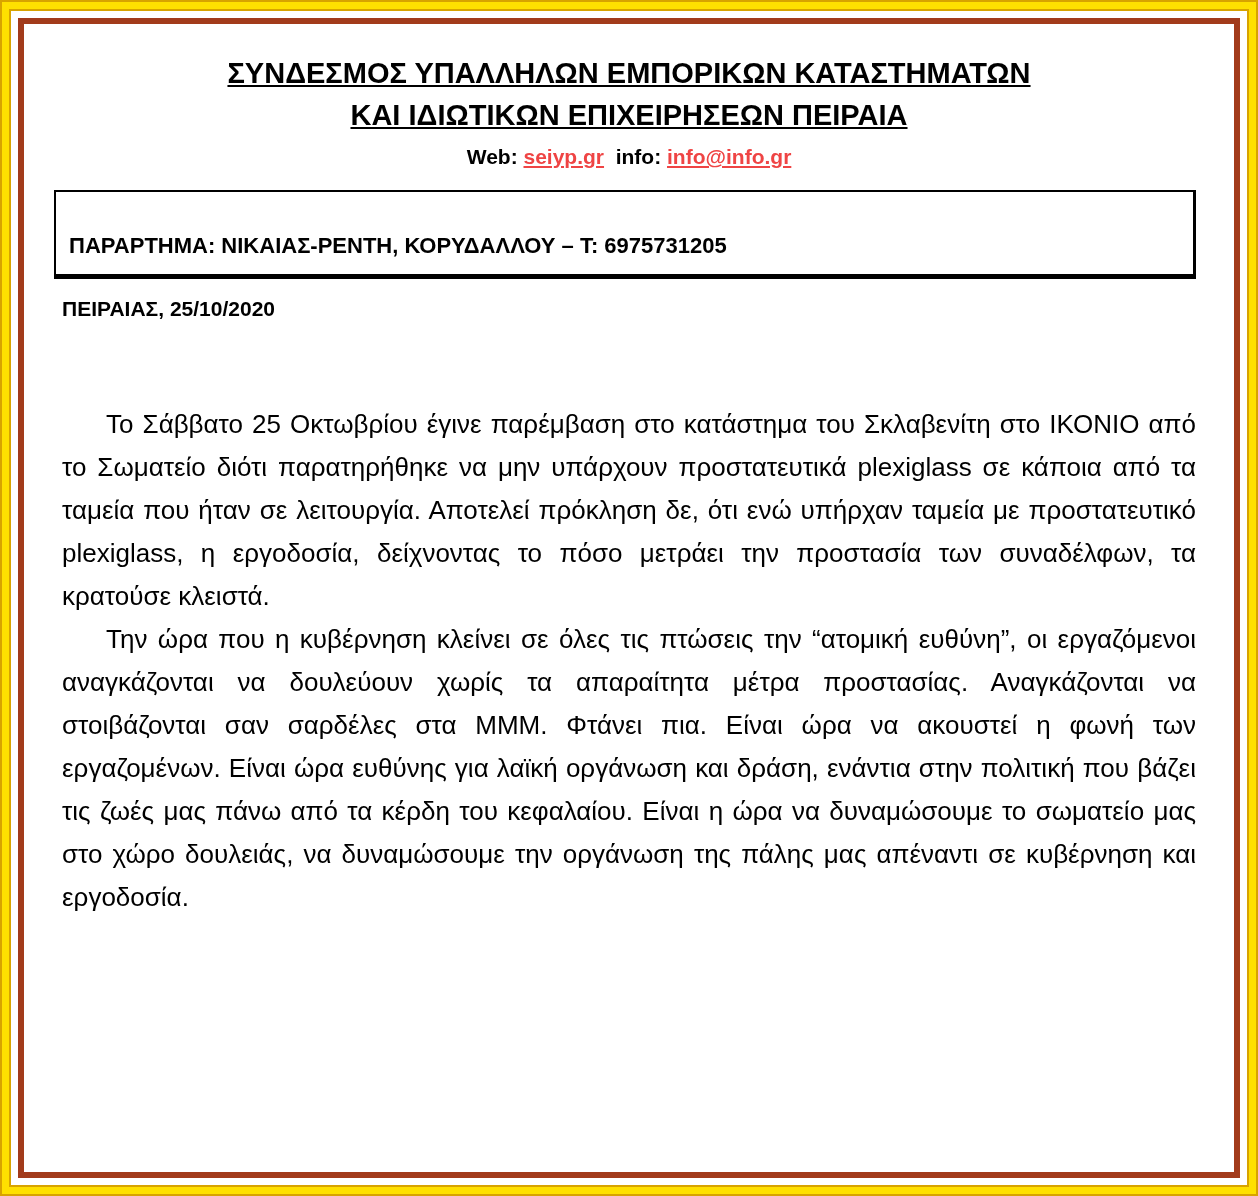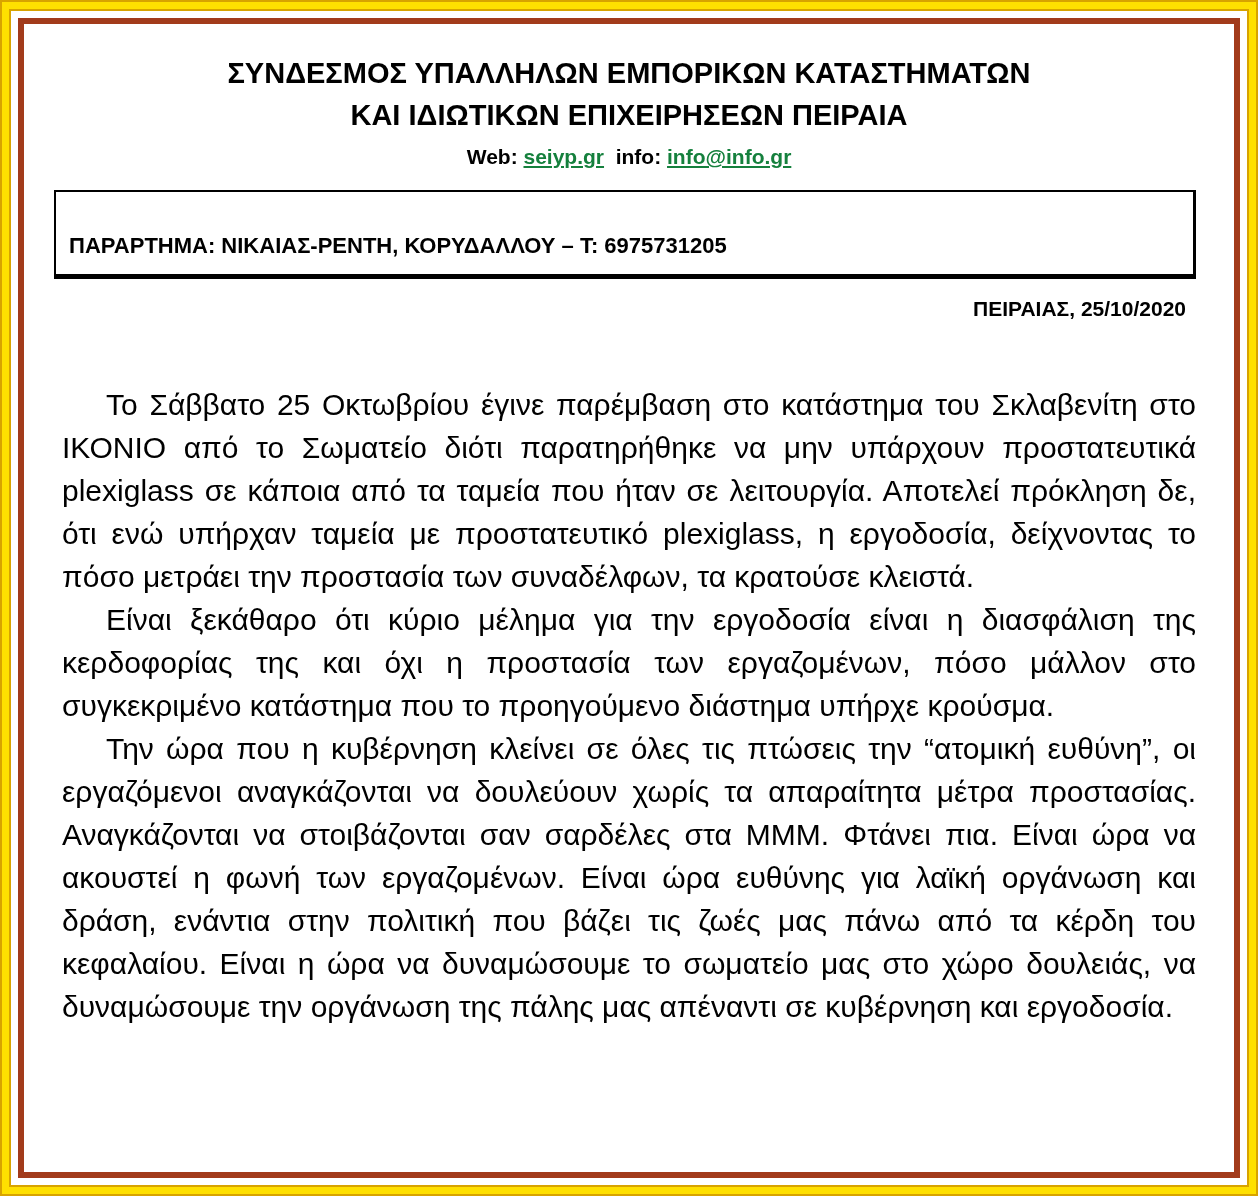--- a/index.html
+++ b/index.html
@@ -42,73 +42,74 @@
     padding: 28px 38px 0 38px;
     overflow: hidden;
   }
   .org-title, .org-subtitle {
     text-align: center;
     font-weight: bold;
     font-size: 29px;
     line-height: 42px;
     margin: 0;
     letter-spacing: 0px;
+    text-decoration: underline;
   }
   .address-line {
     text-align: center;
     font-weight: bold;
     font-size: 23px;
     line-height: 32px;
     margin: 7px 0 0 0;
   }
   .address-line sup { font-size: 14px; }
   .web-line {
     text-align: center;
     font-weight: bold;
     font-size: 21px;
     line-height: 29px;
     margin: 6px 0 0 0;
   }
   .doc-link {
-    color: #15803d;
+    color: #ef4444;
     text-decoration: underline;
     cursor: pointer;
   }
   .branch-box {
     margin: 19px 0 16px -8px;
     border: 2px solid #000;
     border-right-width: 3px;
     border-bottom-width: 5px;
     padding: 41px 14px 15px 13px;
     font-weight: bold;
     font-size: 22px;
     line-height: 26px;
     background: #fff;
   }
   .dateline {
-    text-align: right;
+    text-align: left;
     font-weight: bold;
     font-size: 21px;
     line-height: 28px;
     margin: 15px 10px 0 0;
   }
   .press-heading {
     text-align: center;
     margin: 33px 0 0 0;
     font-size: 28px;
     font-weight: bold;
   }
   .press-heading .underlined {
     display: inline-block;
     border-bottom: 3px solid #000;
     padding: 0 4px 3px 4px;
   }
   .body-text {
-    margin-top: 60px;
-    font-size: 30px;
+    margin-top: 80px;
+    font-size: 26px;
     line-height: 43px;
     text-align: justify;
   }
   .body-text p {
     margin: 0;
     text-indent: 44px;
   }
 </style>
 </head>
 <body>
@@ -129,21 +130,20 @@
 
             <div class="branch-box">
               <span>ΠΑΡΑΡΤΗΜΑ: ΝΙΚΑΙΑΣ-ΡΕΝΤΗ, ΚΟΡΥΔΑΛΛΟΥ – Τ: 6975731205</span>
             </div>
 
             <div class="dateline">ΠΕΙΡΑΙΑΣ, 25/10/2020</div>
 
 
             <div class="body-text">
               <p>Το Σάββατο 25 Οκτωβρίου έγινε παρέμβαση στο κατάστημα του Σκλαβενίτη στο ΙΚΟΝΙΟ από το Σωματείο διότι παρατηρήθηκε να μην υπάρχουν προστατευτικά plexiglass σε κάποια από τα ταμεία που ήταν σε λειτουργία. Αποτελεί πρόκληση δε, ότι ενώ υπήρχαν ταμεία με προστατευτικό plexiglass, η εργοδοσία, δείχνοντας το πόσο μετράει την προστασία των συναδέλφων, τα κρατούσε κλειστά.</p>
-              <p>Είναι ξεκάθαρο ότι κύριο μέλημα για την εργοδοσία είναι η διασφάλιση της κερδοφορίας της και όχι η προστασία των εργαζομένων, πόσο μάλλον στο συγκεκριμένο κατάστημα που το προηγούμενο διάστημα υπήρχε κρούσμα.</p>
               <p>Την ώρα που η κυβέρνηση κλείνει σε όλες τις πτώσεις την “ατομική ευθύνη”, οι εργαζόμενοι αναγκάζονται να δουλεύουν χωρίς τα απαραίτητα μέτρα προστασίας. Αναγκάζονται να στοιβάζονται σαν σαρδέλες στα ΜΜΜ. Φτάνει πια. Είναι ώρα να ακουστεί η φωνή των εργαζομένων. Είναι ώρα ευθύνης για λαϊκή οργάνωση και δράση, ενάντια στην πολιτική που βάζει τις ζωές μας πάνω από τα κέρδη του κεφαλαίου. Είναι η ώρα να δυναμώσουμε το σωματείο μας στο χώρο δουλειάς, να δυναμώσουμε την οργάνωση της πάλης μας απέναντι σε κυβέρνηση και εργοδοσία.</p>
             </div>
 
           </div>
         </div>
       </div>
     </div>
   </div>
 </div>
 

